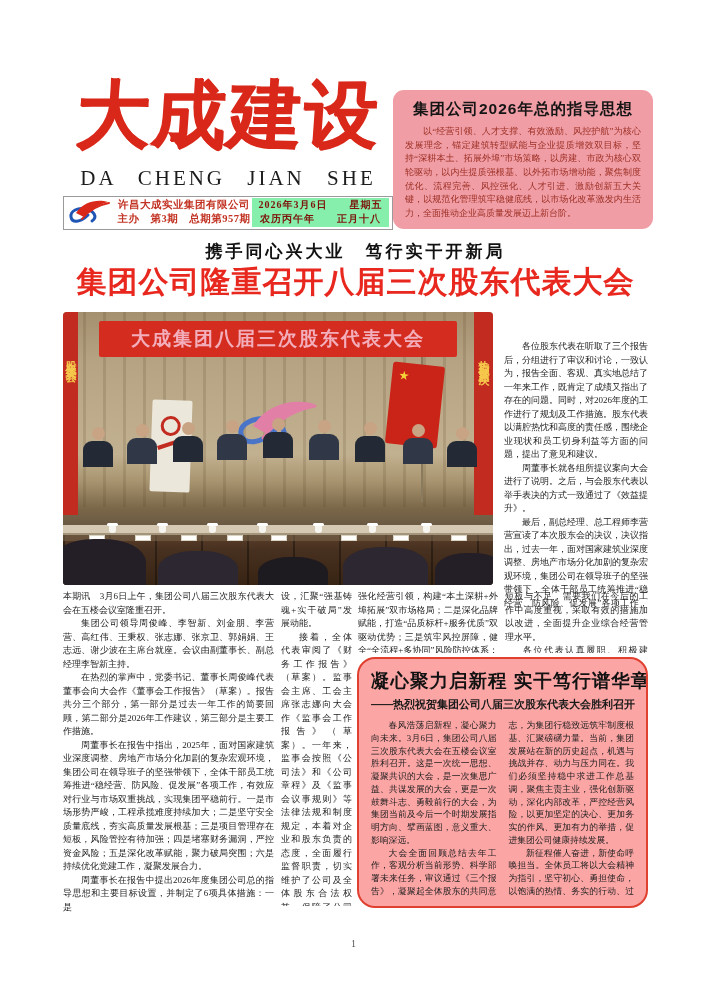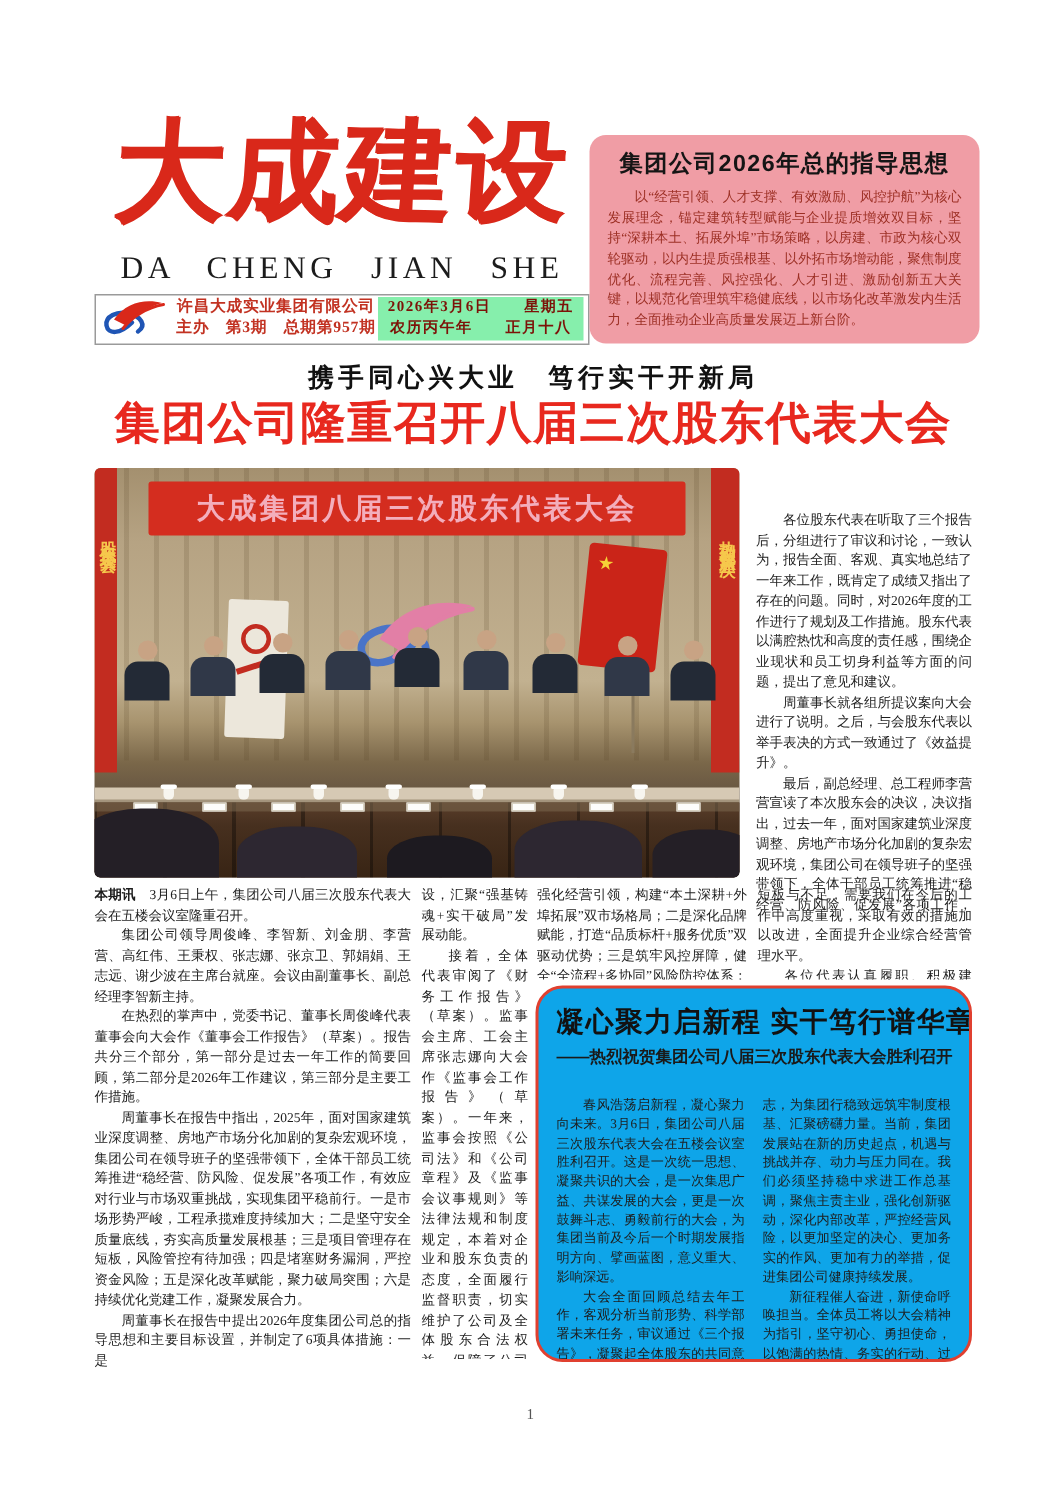--- a/index.html
+++ b/index.html
@@ -74,35 +74,35 @@
   .cup:after { content:""; position:absolute; left:-2px; top:-2px; width:11px; height:3px; background:#fff; border-radius:2px; }
   .nameplate { position:absolute; bottom:44px; width:16px; height:6px; background:#fdfdfb; border:1px solid #d8d2c2; }
   .audience { position:absolute; bottom:-6px; border-radius:45% 45% 0 0; background:#241f26; }
   .audience.a2 { background:#2d2731; } .audience.a3 { background:#1d1a20; }
   .floor-strip { position:absolute; left:0; right:0; bottom:44px; height:8px; background:#7a684e; opacity:.55; }
 
   
   .col { position:absolute; font-size:9px; line-height:1.5; color:#1d1d1d; text-align:justify; overflow:hidden; }
   .col p { text-indent:2em; }
   .col p.noindent { text-indent:0; }
-  .lead-label { font-family:"Liberation Sans",sans-serif; font-weight:bold; }
+  .lead-label { font-family:"Liberation Sans",sans-serif; font-weight:normal; }
   .right-col  { left:504px; top:315px; width:144px; height:271px;margin-top:25px; }
   .col1  { left:63px;  top:590px; width:211px; height:330px; }
   .col2  { left:281px; top:590px; width:71px;  height:316px; }
   .col3t { left:358px; top:590px; width:140px; height:63px; }
   .col4t { left:505px; top:590px; width:143px; height:63px; }
 
   
   .box-article { position:absolute; left:357px; top:657px; width:291px; height:251px;
-    border:2px solid #e04030; border-radius:18px; background:#0ea5e9; padding:9px 12px 8px; overflow:hidden; }
+    border:2px solid #e04030; border-radius:18px; background:#fca5a5; padding:9px 12px 8px; overflow:hidden; }
   .box-title { font-family:"Liberation Sans",sans-serif; font-weight:bold; font-size:18.5px;
     color:#121212; text-align:center; letter-spacing:1px; white-space:nowrap; }
   .box-subtitle { font-family:"Liberation Sans",sans-serif; font-weight:bold; font-size:11px;
     color:#1a1a1a; text-align:center; margin-top:4px; white-space:nowrap; }
-  .box-body { margin-top:18px; columns:2; column-gap:12px; font-size:8.8px; line-height:1.45;
+  .box-body { margin-top:7px; columns:2; column-gap:12px; font-size:8.8px; line-height:1.45;
     color:#1d1d1d; text-align:justify; height:188px; }
   .box-body p { text-indent:2em; }
 
   .page-num { position:absolute; left:0; right:0; top:938px; text-align:center;
     font-size:10px; color:#555; font-family:"Liberation Serif",serif; }
 </style>
 </head>
 <body>
 
 <div class="page">

